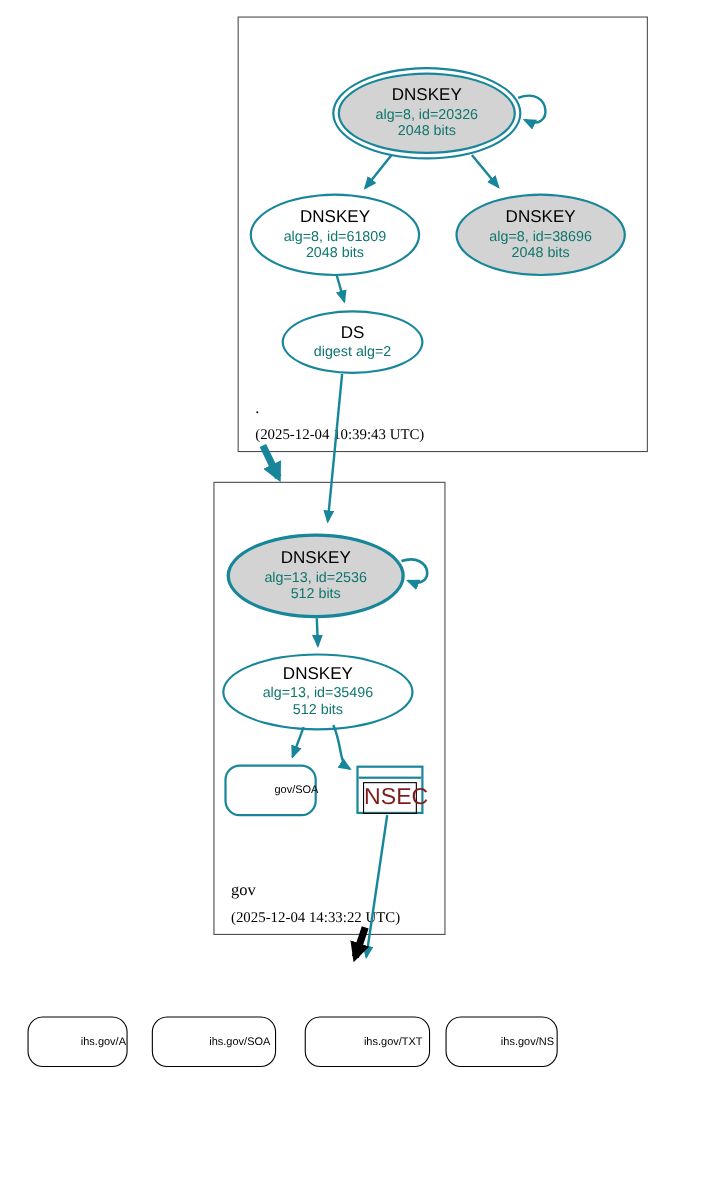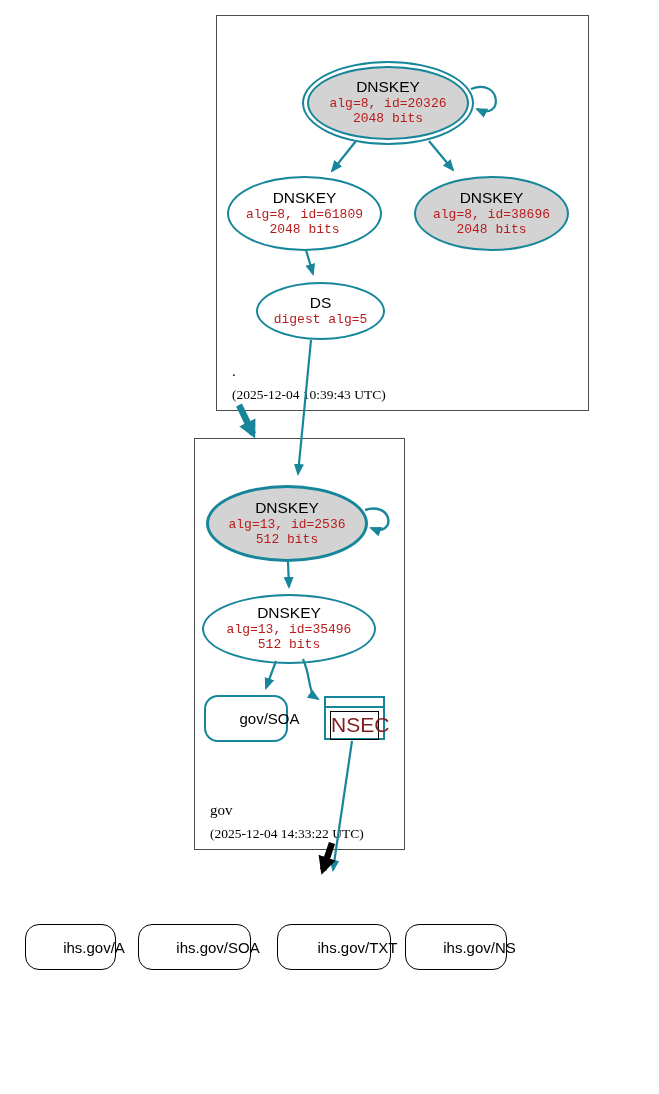--- a/index.html
+++ b/index.html
@@ -31,27 +31,27 @@
   }
   .ellipse-inner {
     position:absolute; inset:2.6px; border:2.4px solid #17869b; border-radius:50%;
     background:#d3d3d3; display:flex; flex-direction:column; align-items:center;
     justify-content:center; text-align:center; box-sizing:border-box;
   }
   .node-title {
     font-family:"Liberation Sans", sans-serif; font-size:15.5px; line-height:1.08; color:#000;
   }
   .node-sub {
-    font-family:Liberation Mono, monospace; font-size:13px; line-height:1.18; color:#b91c1c;
+    font-family:Liberation Sans, sans-serif; font-size:13px; line-height:1.18; color:#0f766e;
   }
   .rrset {
     position:absolute; z-index:10; box-sizing:border-box;
     border:1.7px solid #000; border-radius:14px; background:#ffffff;
     display:flex; align-items:center; justify-content:center;
-    font-family:"Liberation Sans", sans-serif; font-size:15px; color:#000;padding-left:47px;
+    font-family:"Liberation Sans", sans-serif; font-size:10px; color:#000;padding-left:47px;
   }
   .rrset.secure { border-color:#17869b; border-width:2px; }
   .nsec {
     position:absolute; z-index:10; box-sizing:border-box;
     border:2.8px solid #17869b; background:#ffffff;
   }
   .nsec-band { height:8px; border-bottom:2.4px solid #17869b; }
   .nsec-inner {
     margin:3px 4px 0 4px; border:1.4px solid #000; text-align:center;
     font-family:"Liberation Sans", sans-serif; font-size:21px; color:#7f1d1d; padding:1px 0 2px 0;
@@ -89,21 +89,21 @@
   </div>
 
   <div class="ellipse sep" style="left:414px; top:176px; width:155px; height:75px;">
     <span class="node-title">DNSKEY</span>
     <span class="node-sub">alg=8, id=38696</span>
     <span class="node-sub">2048 bits</span>
   </div>
 
   <div class="ellipse" style="left:256px; top:282px; width:129px; height:58px;">
     <span class="node-title">DS</span>
-    <span class="node-sub">digest alg=5</span>
+    <span class="node-sub">digest alg=2</span>
   </div>
 
   <div class="ellipse sep thick" style="left:206px; top:485px; width:162px; height:77px;">
     <span class="node-title">DNSKEY</span>
     <span class="node-sub">alg=13, id=2536</span>
     <span class="node-sub">512 bits</span>
   </div>
 
   <div class="ellipse" style="left:202px; top:594px; width:174px; height:70px;">
     <span class="node-title">DNSKEY</span>

